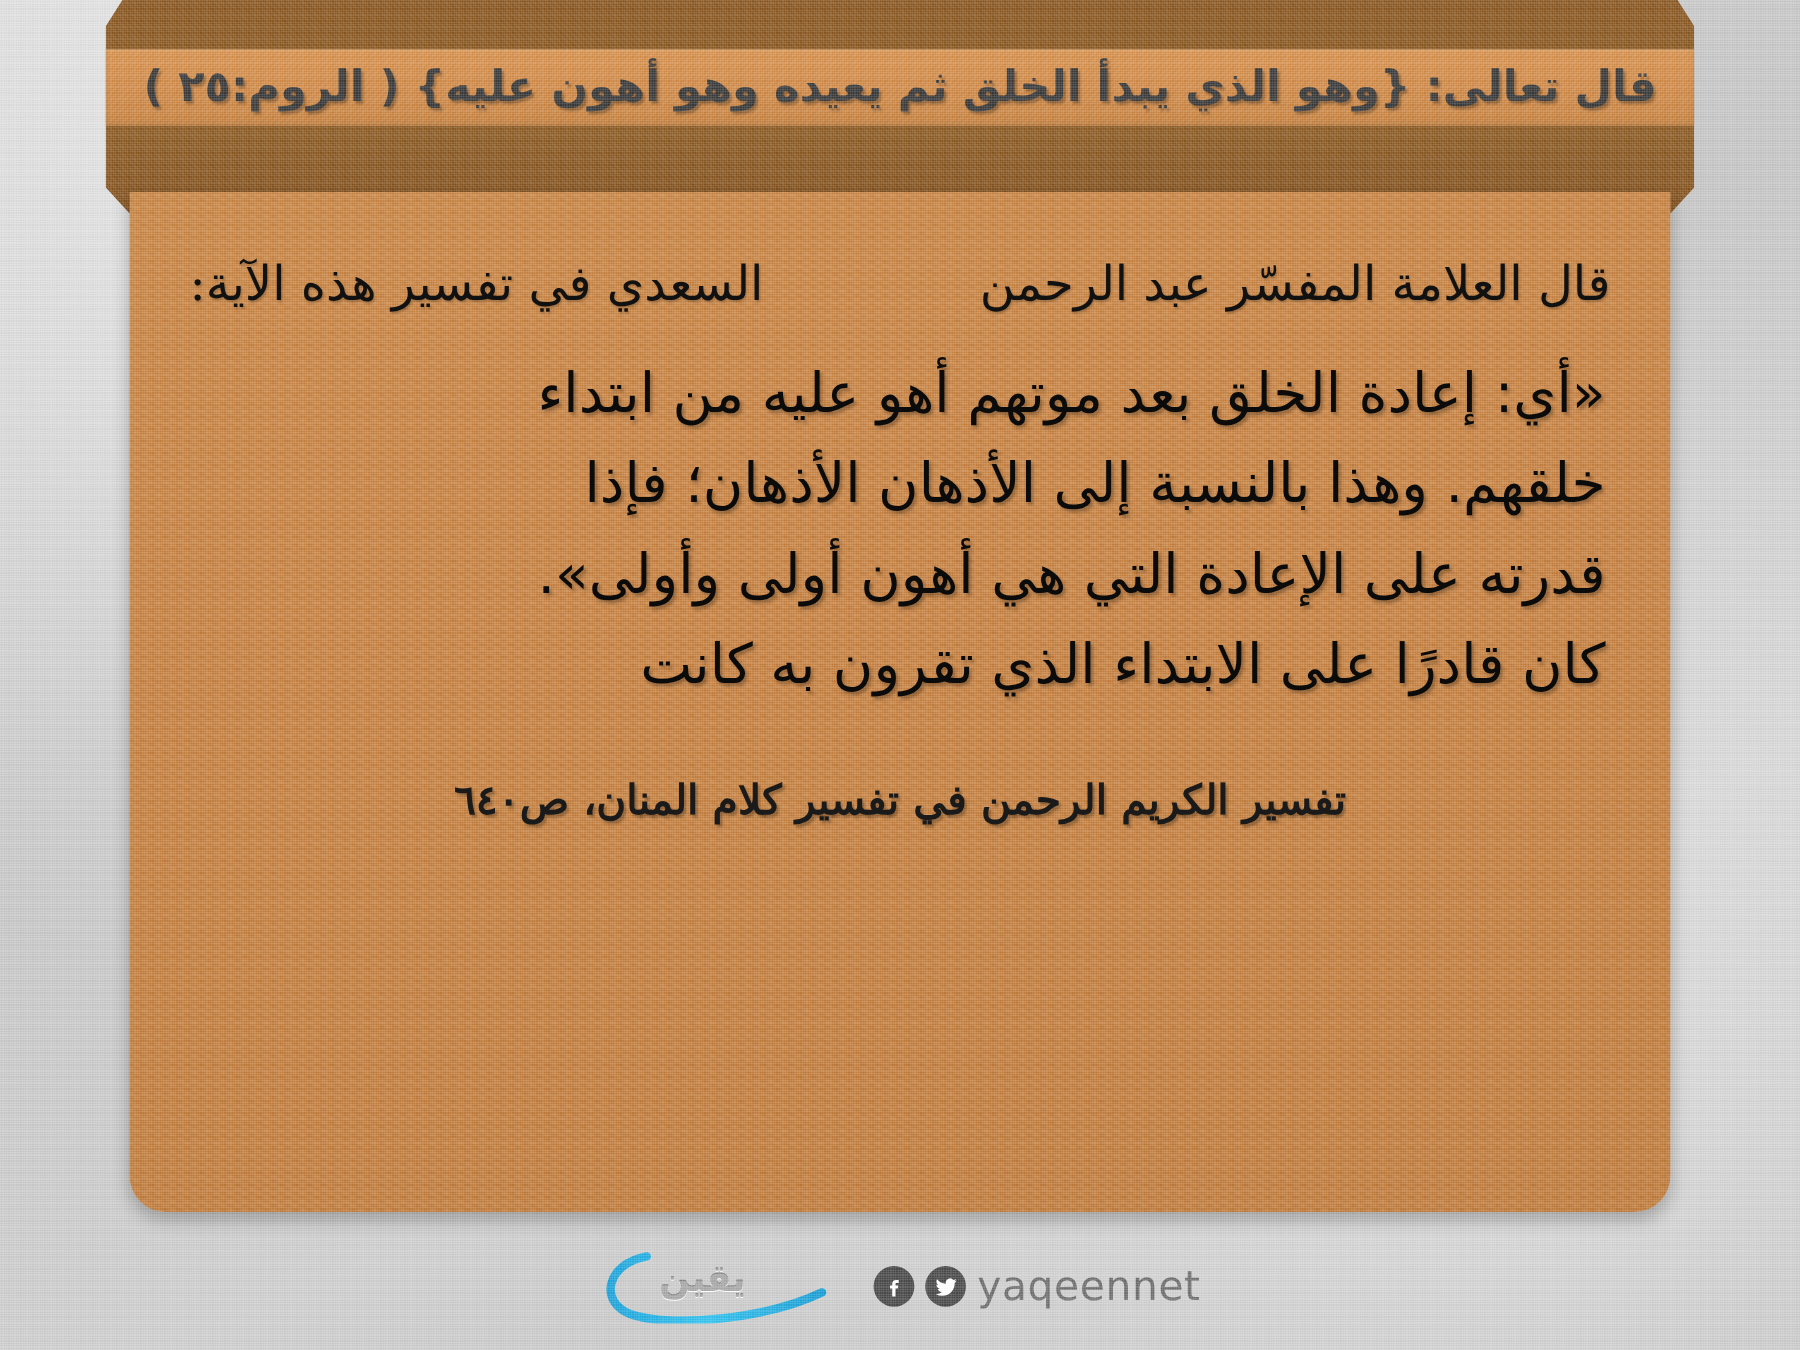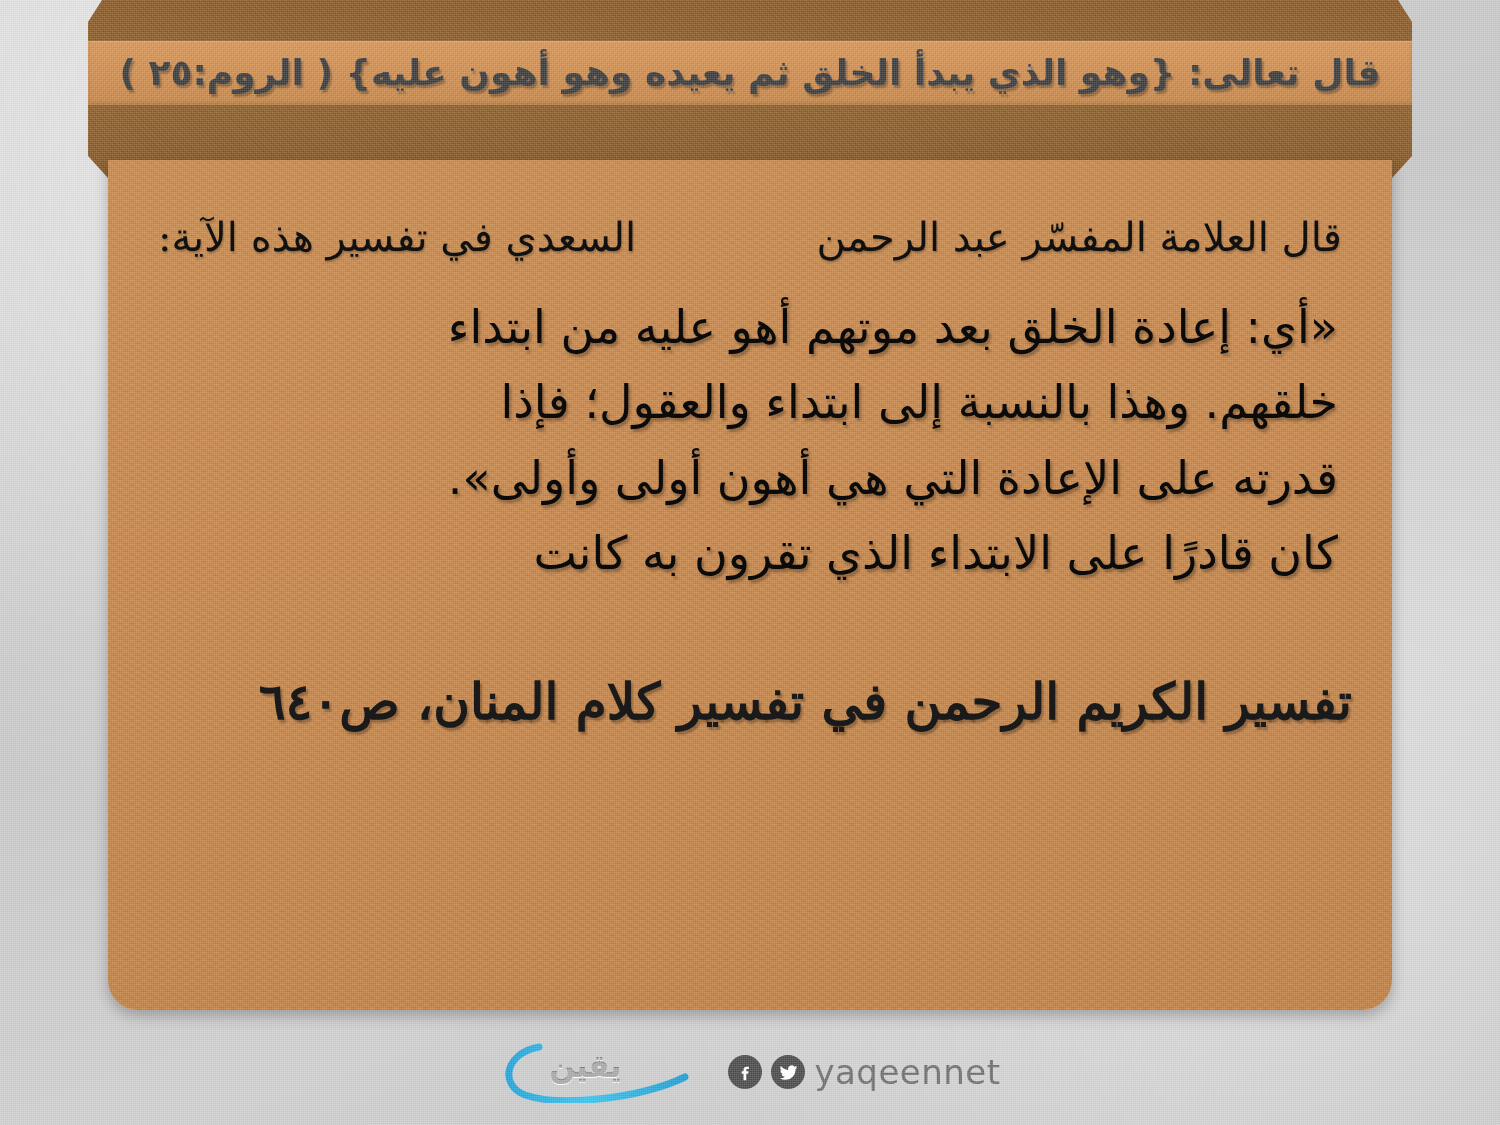--- a/index.html
+++ b/index.html
@@ -161,23 +161,24 @@
     white-space: nowrap;
     margin-bottom: 12px;
   }
   .quote-line.last {
     justify-content: flex-start;
   }
 
   .citation {
     font-family: "DejaVu Serif", "Liberation Serif", serif;
     font-weight: 700;
-    font-size: 50px;
+    font-size: 34px;
     color: #1a1a1a;
-    margin-top: 86px;
+    text-align: center;
+    margin-top: 60px;
     text-shadow: 2px 3px 2px rgba(0,0,0,.25);
     white-space: nowrap;
   }
 
   
   #footer {
     position: absolute;
     left: 0;
     right: 0;
     top: 1032px;
@@ -260,21 +261,21 @@
         <div class="intro-line">
           <span>قال العلامة المفسّر عبد الرحمن</span>
           <span>السعدي في تفسير هذه الآية:</span>
         </div>
 
         <div class="quote-block">
           <div class="quote-line">
             <span>«أي: إعادة الخلق بعد موتهم أهو عليه من ابتداء</span>
           </div>
           <div class="quote-line">
-            <span>خلقهم. وهذا بالنسبة إلى ابتداء والعقول؛ فإذا</span>
+            <span>خلقهم. وهذا بالنسبة إلى الأذهان الأذهان؛ فإذا</span>
           </div>
           <div class="quote-line last">
             <span>قدرته على الإعادة التي هي أهون أولى وأولى».</span>
           </div>
           <div class="quote-line">
             <span>كان قادرًا على الابتداء الذي تقرون به كانت</span>
           </div>
         </div>
 
         <div class="citation">تفسير الكريم الرحمن في تفسير كلام المنان، ص٦٤٠</div>

